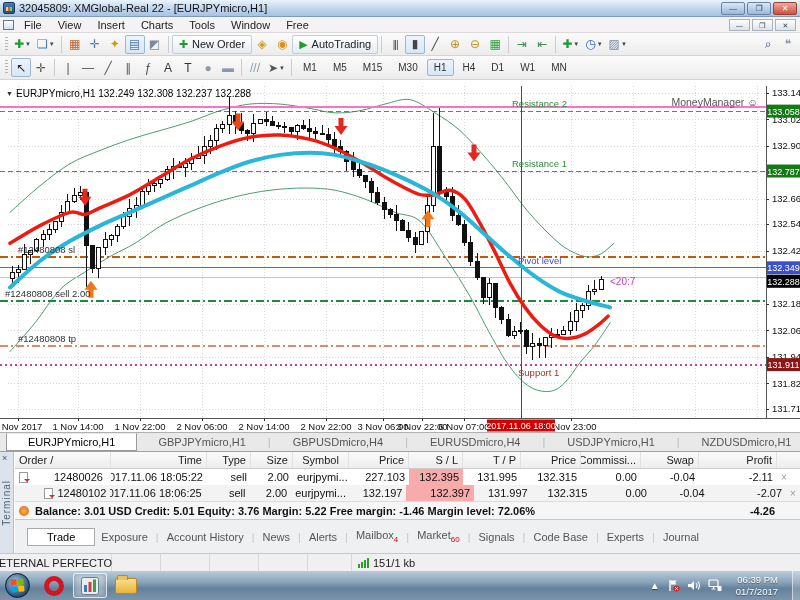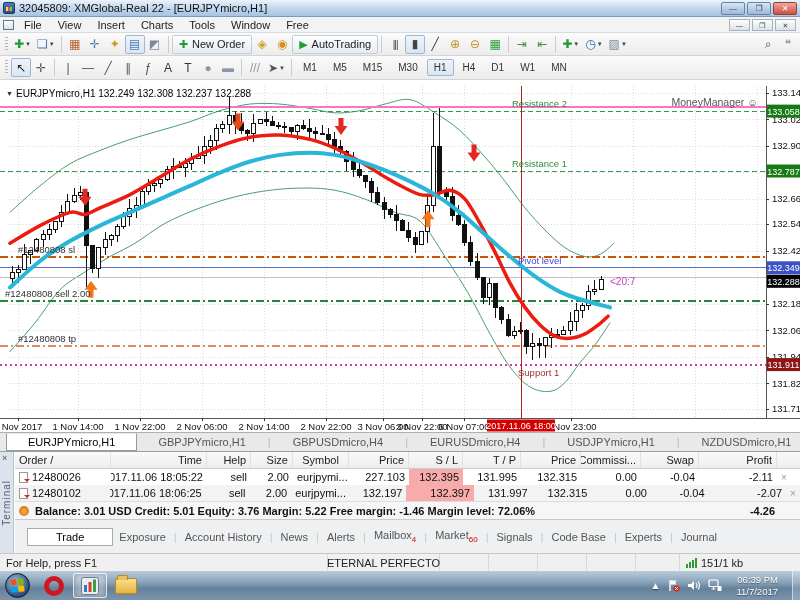--- a/index.html
+++ b/index.html
@@ -52,21 +52,21 @@
 .tcell{padding:0 4px;white-space:nowrap;overflow:hidden;height:100%;display:flex;align-items:center}
 .thead .tcell{border-right:1px solid #e2e2e2}
 .slcell{background:#f7abab}
 .doc{width:9px;height:11px;background:#fff;border:1px solid #999;position:relative;margin-right:4px;flex:none}
 .doc::after{content:"";position:absolute;right:-3px;bottom:-3px;border:3px solid transparent;border-top-color:#d03020}
 .rowx{color:#999;font-size:10px}
 .balrow{height:18px;font-weight:bold;background:#f6f6f6;border-top:1px solid #ddd;display:flex;align-items:center;font-size:11px;color:#111;padding-left:4px}
 .balico{width:10px;height:10px;border-radius:5px;background:radial-gradient(#ffb14d,#d06010);margin-right:6px;flex:none}
 .ttabs{flex:1;background:#eef0f2;border-top:1px solid #c8c8c8;display:flex;align-items:center;font-size:11px;color:#555;padding-left:12px}
 .ttab{padding:2px 6px;white-space:nowrap}
-.ttab.active{background:#fff;border:1px solid #aaa;color:#000;padding:2px 28px}
+.ttab.active{background:#fff;border:1px solid #aaa;color:#000;padding:2px 19px}
 .tbadge{color:#d00;font-size:8px;vertical-align:sub}
 .tsep{color:#c8c8c8;padding:0 2px}
 
 #status{top:553px;height:18px;background:#f0f0f0;display:flex;font-size:11px;color:#222;border-top:1px solid #c8c8c8;align-items:stretch}
 .scell{border-right:1px solid #d8d8d8;display:flex;align-items:center;padding:0 6px;white-space:nowrap}
 .bars{display:flex;align-items:flex-end;gap:1px;margin-right:4px}
 .bars i{display:inline-block;width:2px;background:#2f9e2f}
 
 #taskbar{top:571px;height:29px;background:linear-gradient(#b9cbdb,#87a1b8 40%,#64819b 60%,#7b94ab);display:flex;align-items:center}
 .orb{width:25px;height:25px;margin:0 6px 0 5px;border-radius:50%;background:radial-gradient(circle at 40% 35%,#9fc4e8,#2d567f 65%,#14263a);border:1px solid #0e1c2b;display:flex;align-items:center;justify-content:center}
@@ -602,34 +602,34 @@
 
   <div id="terminal" class="band">
     <div class="tstrip">
       <span class="tclose">×</span>
       <span class="tlabel">Terminal</span>
     </div>
     <div class="tmain">
       <div class="trow thead" id="torders-head">
           <span class="tcell" style="width: 96px; justify-content: flex-start;">Order  /</span>
           <span class="tcell" style="width: 96px; justify-content: flex-end;">Time</span>
-          <span class="tcell" style="width: 44px; justify-content: flex-end;">Help</span>
+          <span class="tcell" style="width: 44px; justify-content: flex-end;">Type</span>
           <span class="tcell" style="width: 42px; justify-content: flex-end;">Size</span>
           <span class="tcell" style="width: 56px; justify-content: center;">Symbol</span>
           <span class="tcell" style="width: 60px; justify-content: flex-end;">Price</span>
           <span class="tcell" style="width: 54px; justify-content: flex-end;">S / L</span>
           <span class="tcell" style="width: 58px; justify-content: flex-end;">T / P</span>
           <span class="tcell" style="width: 60px; justify-content: flex-end;">Price</span>
           <span class="tcell" style="width: 60px; justify-content: flex-end;">Commissi...</span>
           <span class="tcell" style="width: 58px; justify-content: flex-end;">Swap</span>
           <span class="tcell" style="width: 78px; justify-content: flex-end;">Profit</span>
         </div>
       <div id="torders-rows">
           <div class="trow">
-            <span class="tcell" style="width: 96px; justify-content: flex-start;">
+            <span class="tcell" style="width: 96px; justify-content: flex-start; gap: 22px;">
               <span class="doc"></span>
               <span>12480026</span>
             </span>
             <span class="tcell" style="width: 96px; justify-content: flex-end;">
               <span>2017.11.06 18:05:22</span>
             </span>
             <span class="tcell" style="width: 44px; justify-content: flex-end;">
               <span>sell</span>
             </span>
             <span class="tcell" style="width: 42px; justify-content: flex-end;">
@@ -657,21 +657,21 @@
               <span>-0.04</span>
             </span>
             <span class="tcell" style="width: 78px; justify-content: flex-end;">
               <span>-2.11</span>
             </span>
             <span class="tcell rowx" style="width: 14px; justify-content: center;">
               <span>×</span>
             </span>
           </div>
           <div class="trow alt">
-            <span class="tcell" style="width: 96px; justify-content: flex-start;">
+            <span class="tcell" style="width: 96px; justify-content: flex-end;">
               <span class="doc"></span>
               <span>12480102</span>
             </span>
             <span class="tcell" style="width: 96px; justify-content: flex-end;">
               <span>2017.11.06 18:06:25</span>
             </span>
             <span class="tcell" style="width: 44px; justify-content: flex-end;">
               <span>sell</span>
             </span>
             <span class="tcell" style="width: 42px; justify-content: flex-end;">
@@ -731,21 +731,20 @@
           <span class="ttab">Code Base</span>
           <span class="tsep">|</span>
           <span class="ttab">Experts</span>
           <span class="tsep">|</span>
           <span class="ttab">Journal</span>
         </div>
     </div>
   </div>
 
   <div id="status" class="band">
-    <div class="scell" style="flex:1">For Help, press F1</div>
     <div class="scell" style="width:112px;justify-content:center">ETERNAL PERFECTO</div>
     <div class="scell" style="width:49px"></div>
     <div class="scell" style="width:49px"></div>
     <div class="scell" style="width:49px"></div>
     <div class="scell" style="width:49px"></div>
     <div class="scell" style="width:44px"></div>
     <div class="scell" style="width:120px;border-right:none">
       <span class="bars">
           <i style="height:4px"></i>
           <i style="height:6px"></i>
@@ -791,19 +790,19 @@
         <path d="M1 5 h3 l3-3 v9 l-3-3 h-3 z" fill="#fff"></path>
           <path d="M9 4 q2 2.5 0 5 M11 2.5 q3 4 0 8" stroke="#fff" fill="none" stroke-width="1.1"></path>
       </svg>
       <svg width="14" height="13" viewBox="0 0 14 13">
         <rect x="1" y="1" width="9" height="6.5" rx="1" fill="none" stroke="#fff" stroke-width="1.2"></rect>
           <path d="M3.5 10 h4 M5.5 7.5 v2.5" stroke="#fff" stroke-width="1.2"></path>
           <rect x="9.5" y="7" width="4" height="5" rx="0.8" fill="#fff"></rect>
       </svg>
       <div class="clock">
         <div>06:39 PM</div>
-        <div>11/7/2017</div>
+        <div>01/7/2017</div>
       </div>
       <div class="showdesk"></div>
     </div>
   </div>
 
 </div>
 
 </body></html>

